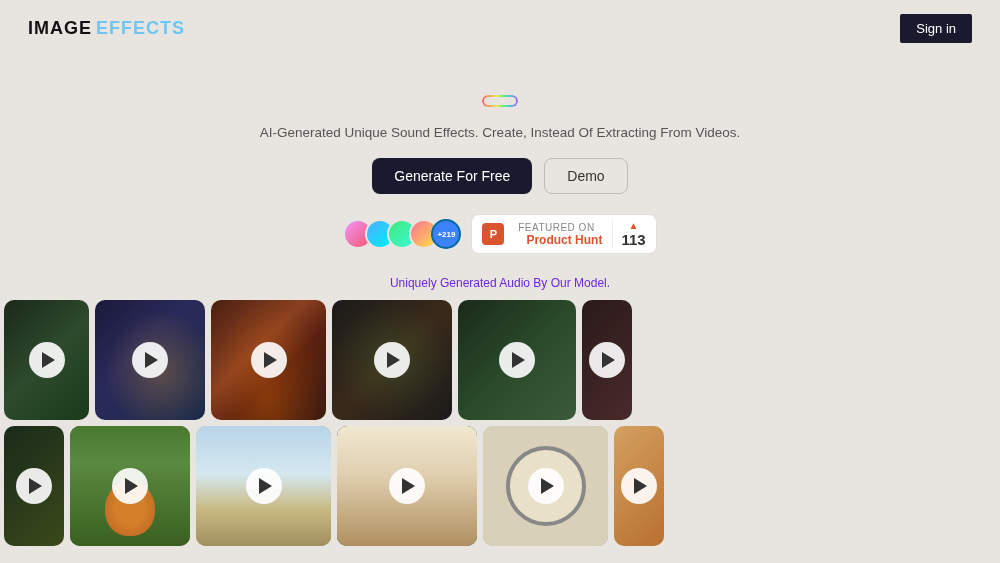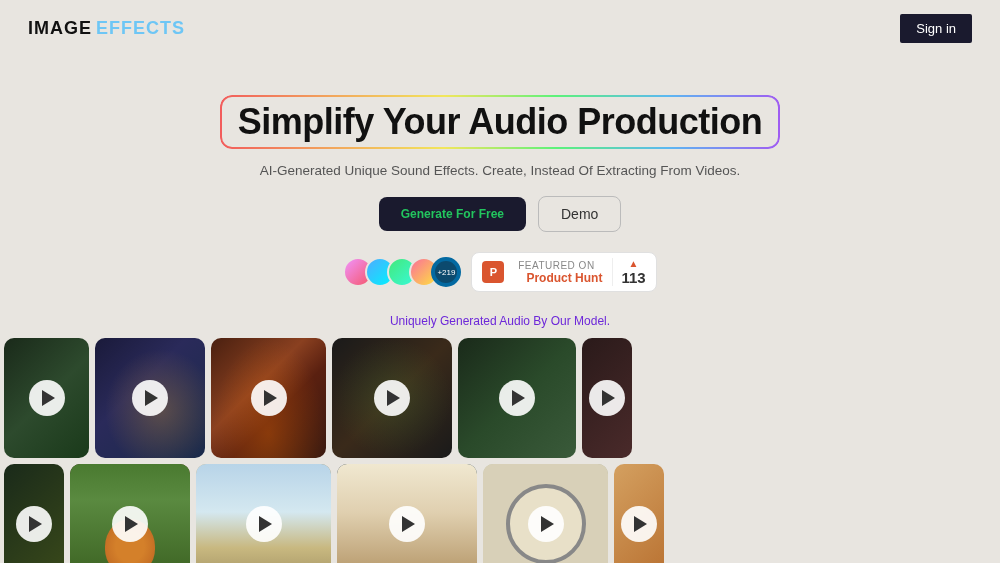--- a/index.html
+++ b/index.html
@@ -82,26 +82,26 @@
     .hero-buttons {
       display: flex;
       align-items: center;
       justify-content: center;
       gap: 12px;
       margin-bottom: 20px;
     }
 
     .btn-primary {
       background: #1a1a2e;
-      color: #22c55e;
+      color: #ffffff;
       border: none;
       border-radius: 8px;
       padding: 10px 22px;
-      font-size: 12px;
-      font-weight: 700;
+      font-size: 14px;
+      font-weight: 400;
       cursor: pointer;
     }
 
     .btn-secondary {
       background: transparent;
       color: #333;
       border: 1.5px solid #bbb;
       border-radius: 8px;
       padding: 9px 22px;
       font-size: 14px;
@@ -137,32 +137,32 @@
       color: #fff;
     }
     .avatars .avatar:first-child { margin-left: 0; }
 
     .avatar-a { background: linear-gradient(135deg, #f093fb, #f5576c); }
     .avatar-b { background: linear-gradient(135deg, #4facfe, #00f2fe); }
     .avatar-c { background: linear-gradient(135deg, #43e97b, #38f9d7); }
     .avatar-d { background: linear-gradient(135deg, #fa709a, #fee140); }
 
     .count-badge {
-      background: #0c4a6e;
+      background: #3b82f6;
       color: #fff;
       border-radius: 50%;
       width: 30px;
       height: 30px;
       display: flex;
       align-items: center;
       justify-content: center;
       font-size: 9px;
-      font-weight: 400;
+      font-weight: 700;
       margin-left: -8px;
-      border: 4px solid #0369a1;
+      border: 2px solid #0369a1;
     }
 
     .product-hunt-badge {
       display: flex;
       align-items: center;
       background: #fff;
       border: 1px solid #e0e0e0;
       border-radius: 8px;
       padding: 5px 10px;
       gap: 6px;
@@ -306,21 +306,20 @@
 <nav>
   <div>
     <span class="logo" style="color:#111;font-weight:800;font-size:18px;letter-spacing:1px;">IMAGE</span><span class="logo" style="color:#6ec6f5;font-weight:800;font-size:18px;letter-spacing:1px;margin-left:4px;">EFFECTS</span>
   </div>
   <button class="signin-btn">Sign in</button>
 </nav>
 
 <section class="hero">
   <div class="hero-title-wrapper">
     <div class="hero-title-border"></div>
-    <h1 class="hero-title">Simplify Your Audio Production</h1>
   </div>
   <p class="hero-subtitle">AI-Generated Unique Sound Effects. Create, Instead Of Extracting From Videos.</p>
 
   <div class="hero-buttons">
     <button class="btn-primary">Generate For Free</button>
     <button class="btn-secondary">Demo</button>
   </div>
 
   <div class="social-proof">
     <div class="avatars">

